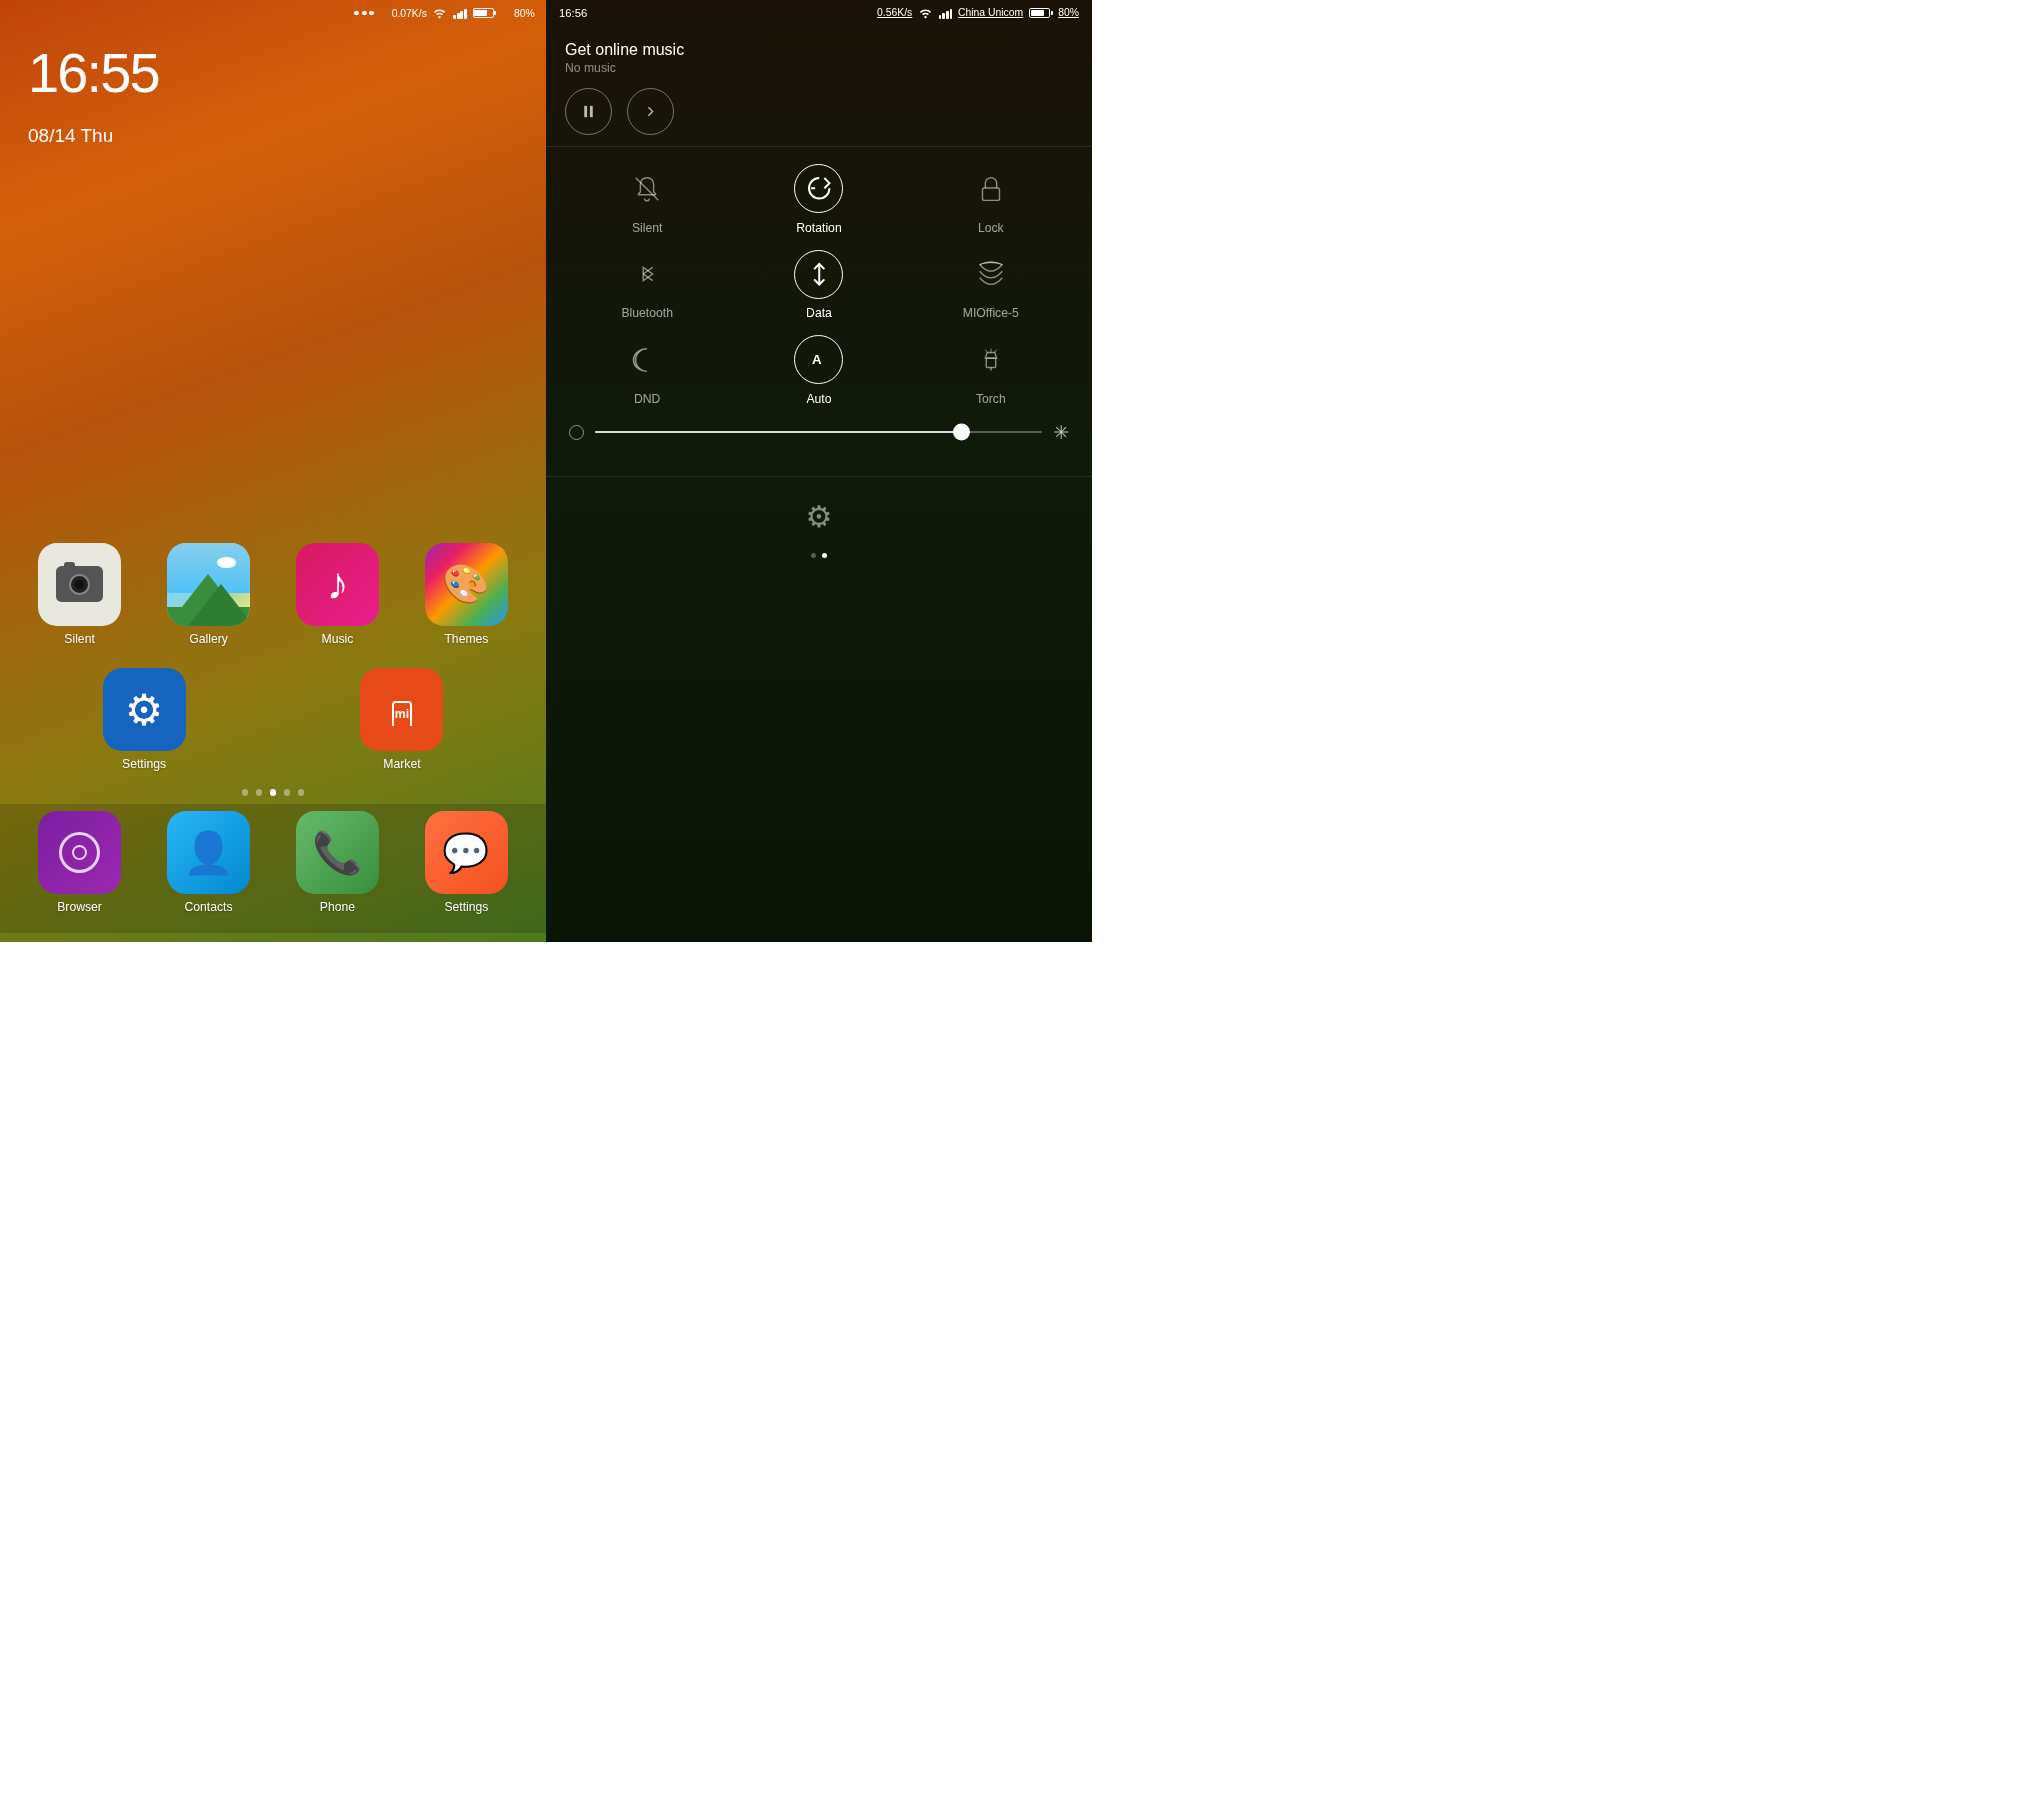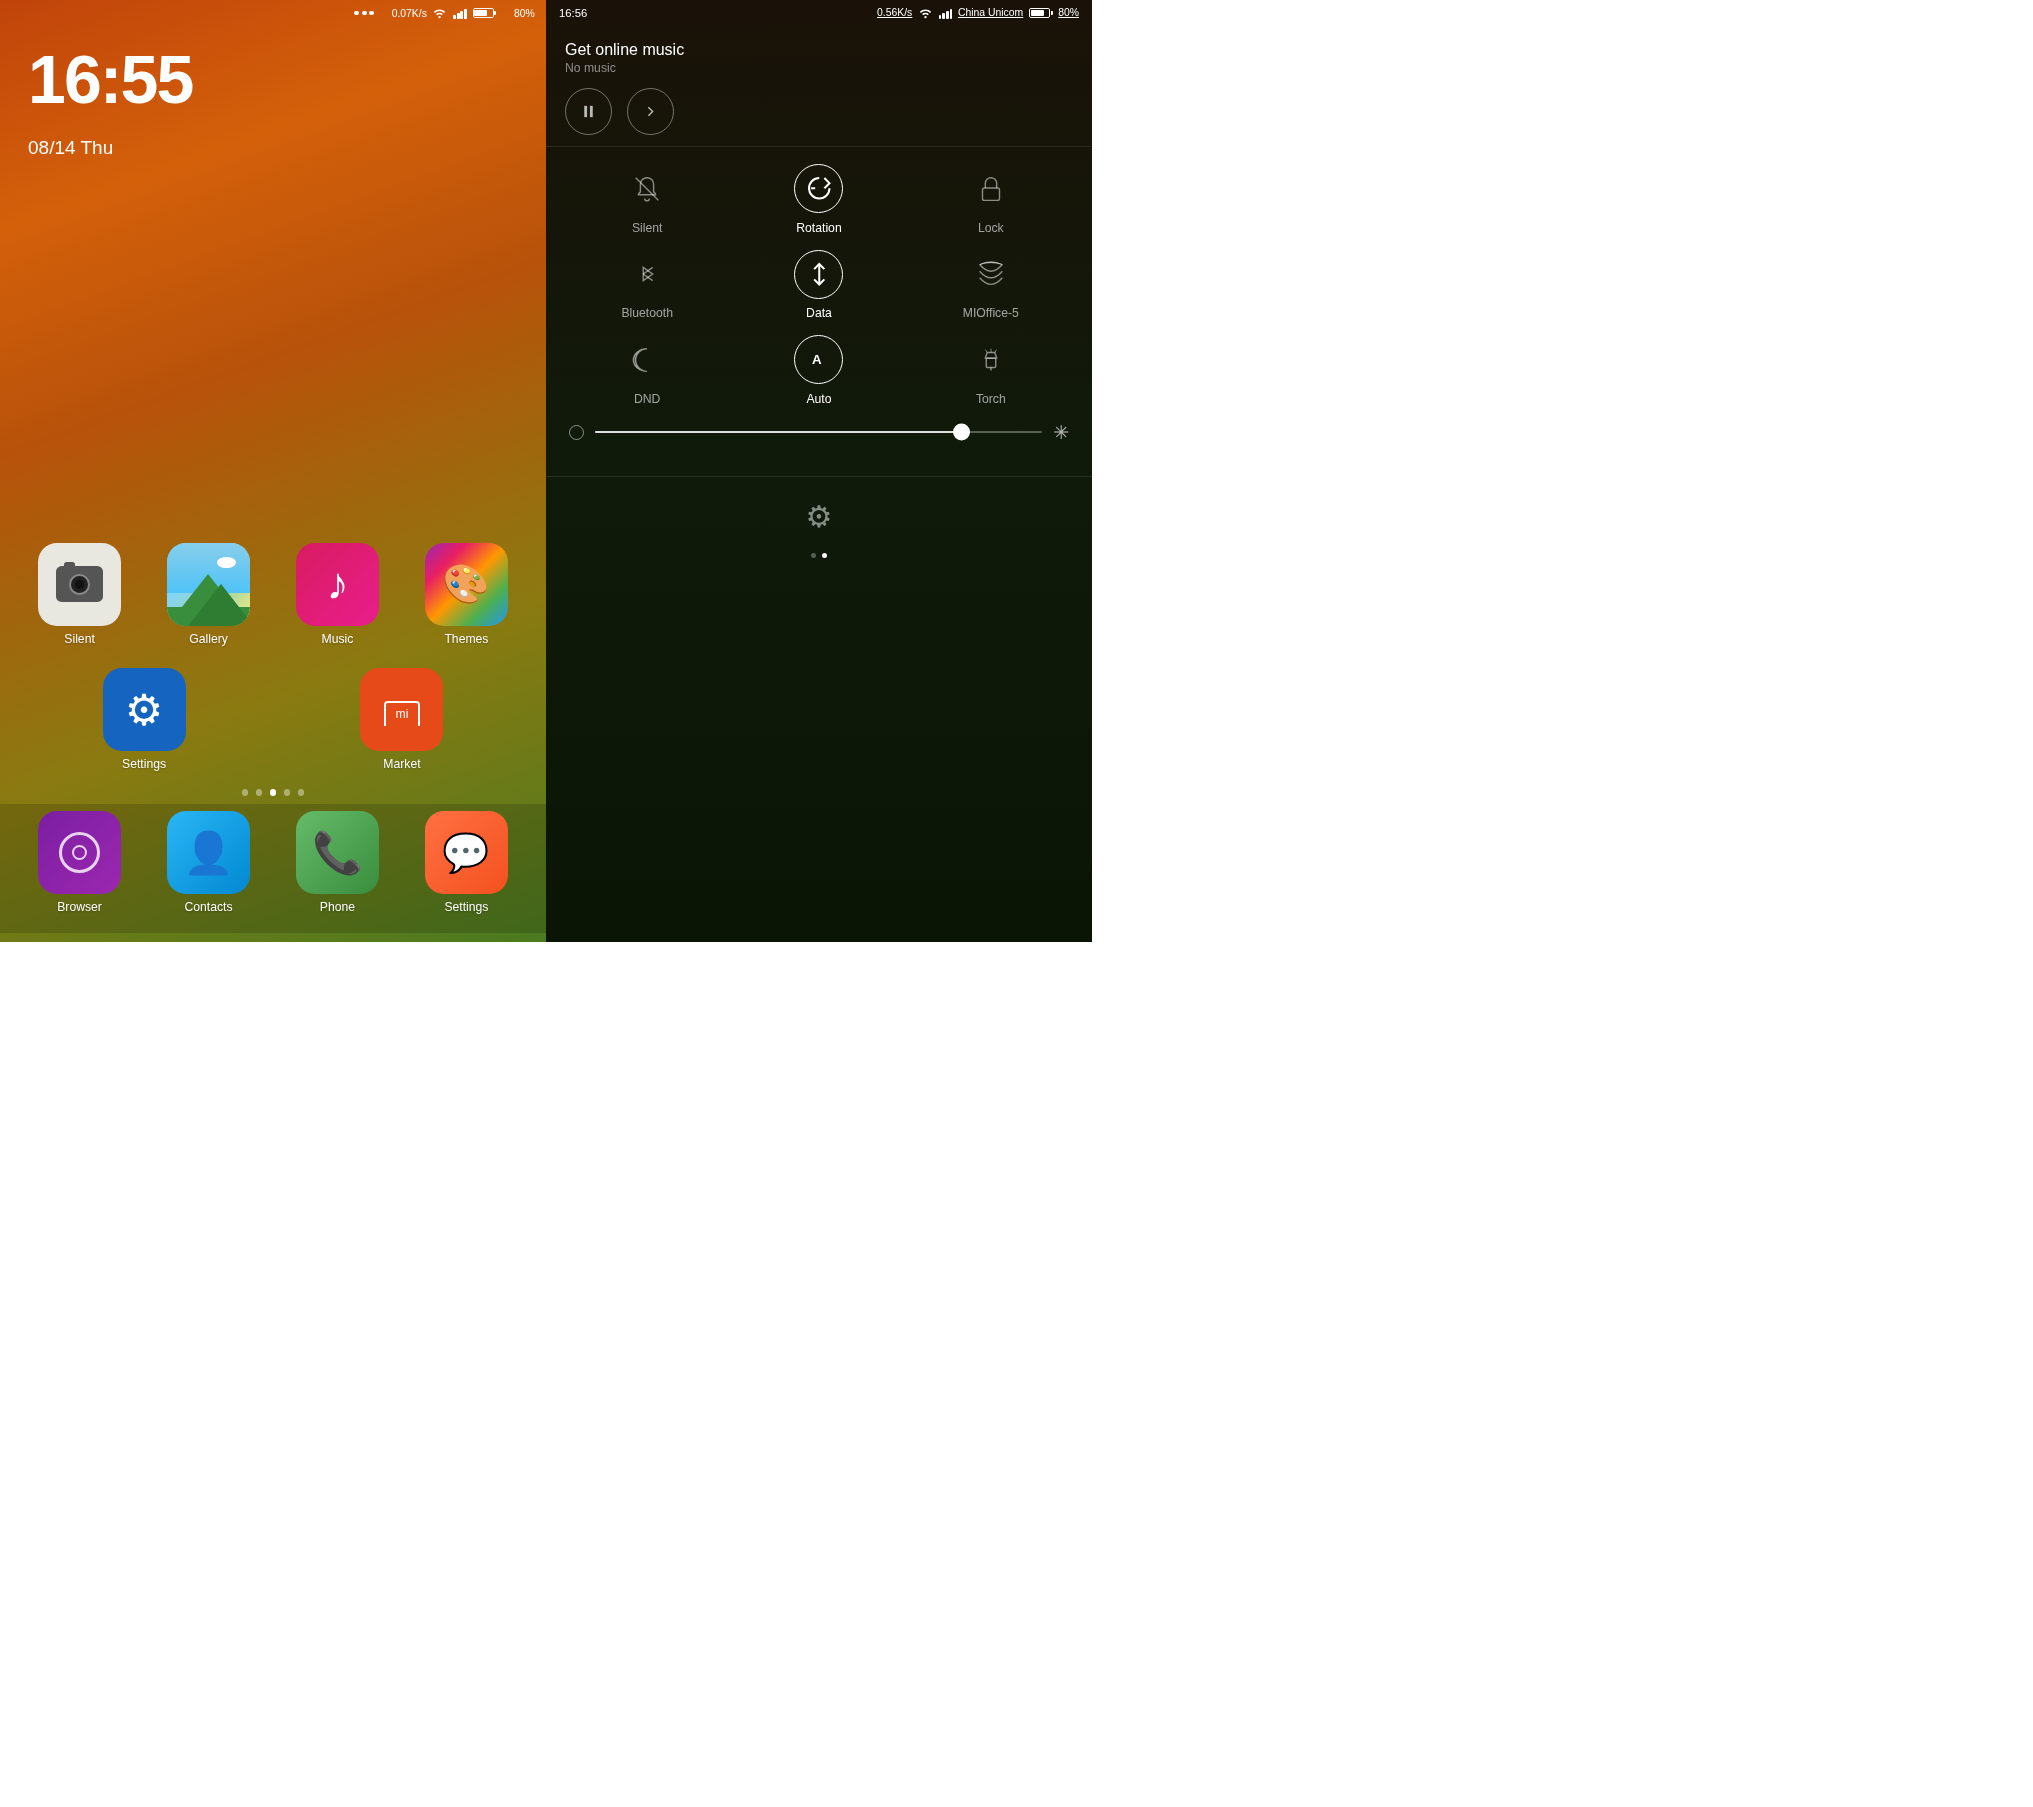--- a/index.html
+++ b/index.html
@@ -39,22 +39,22 @@
     .status-dots {
       display: flex; gap: 2.8px; align-items: center;
     }
     .status-dot { width: 4.7px; height: 4.7px; background: white; border-radius: 50%; }
 
     .time-display {
       padding: 19px 28px 9.4px 28px;
     }
     .time-display .time {
       color: white;
-      font-size: 68px;
-      font-weight: 700;
+      font-size: 56px;
+      font-weight: 400;
       letter-spacing: -1.9px;
       line-height: 1;
     }
     .time-display .date {
       color: white;
       font-size: 19px;
       font-weight: 300;
       margin-top: 24px;
     }
 
@@ -552,21 +552,21 @@
         <div class="app-item">
           <div class="app-icon icon-settings">
             <span class="settings-gear">⚙</span>
           </div>
           <span class="app-label">Settings</span>
         </div>
 
         <div class="app-item">
           <div class="app-icon icon-market">
             <div style="display:flex;flex-direction:column;align-items:center;justify-content:center;height:100%;">
-              <div style="color:white;font-size:12.2px;font-weight:normal;border:2.4px solid white;border-bottom:none;width:36px;height:24.5px;display:flex;align-items:center;justify-content:center;border-radius:3.8px 3.8px 0 0;margin-top:7.5px;">mi</div>
+              <div style="color:white;font-size:12.2px;font-weight:bold;border:2.4px solid white;border-bottom:none;width:20px;height:24.5px;display:flex;align-items:center;justify-content:center;border-radius:3.8px 3.8px 0 0;margin-top:7.5px;">mi</div>
             </div>
           </div>
           <span class="app-label">Market</span>
         </div>
       </div>
     </div>
 
     <div class="page-dots">
       <div class="page-dot"></div>
       <div class="page-dot"></div>

